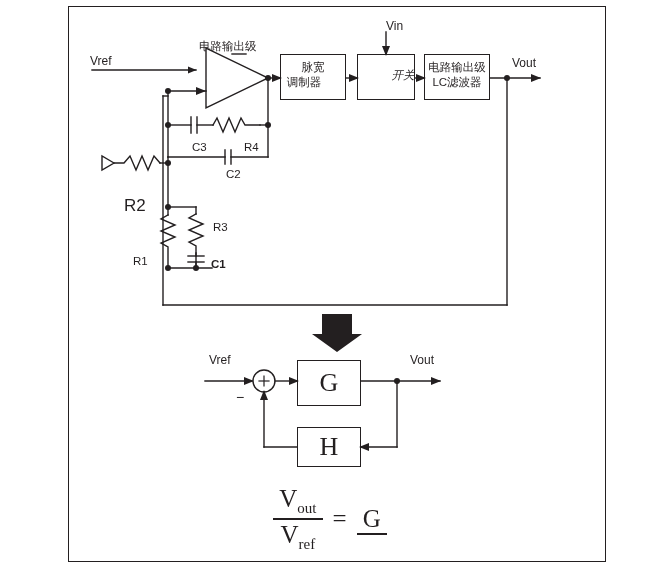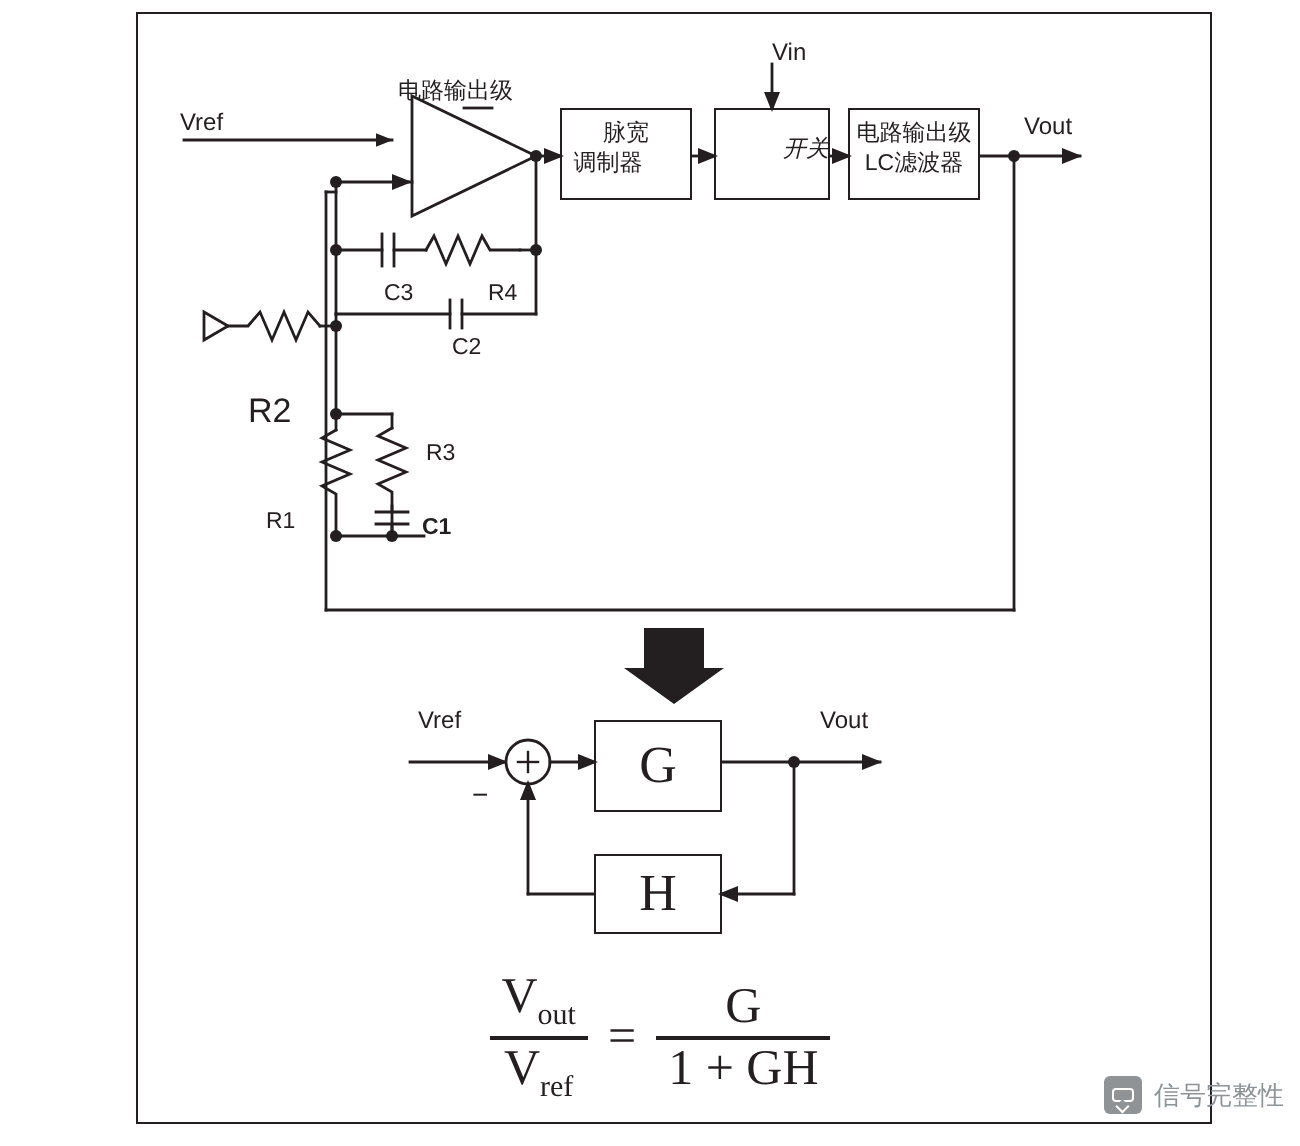--- a/index.html
+++ b/index.html
@@ -184,28 +184,23 @@
   <div class="formula">
     <span class="frac">
       <span class="num"><span>V</span><span class="sub">out</span></span>
       <span class="bar"></span>
       <span class="den"><span>V</span><span class="sub">ref</span></span>
     </span>
     <span class="eq">=</span>
     <span class="frac">
       <span class="num">G</span>
       <span class="bar"></span>
-      <span class="den">1 + GH</span>
     </span>
   </div>
 
-  <div class="wm">
-    <span class="wm-logo"></span>
-    <span>信号完整性</span>
-  </div>
 
   <svg class="overlay" viewBox="0 0 650 573">
     <defs>
       <marker id="arr" markerWidth="9" markerHeight="9" refX="8" refY="4" orient="auto" markerUnits="userSpaceOnUse">
         <path d="M0,0.6 L8.5,4 L0,7.4 z" fill="#231f20"></path>
       </marker>
     </defs>
     <g stroke="#231f20" stroke-width="1.4" fill="none" stroke-linecap="square">
 
       <line x1="92" y1="70" x2="196" y2="70" marker-end="url(#arr)"></line>

